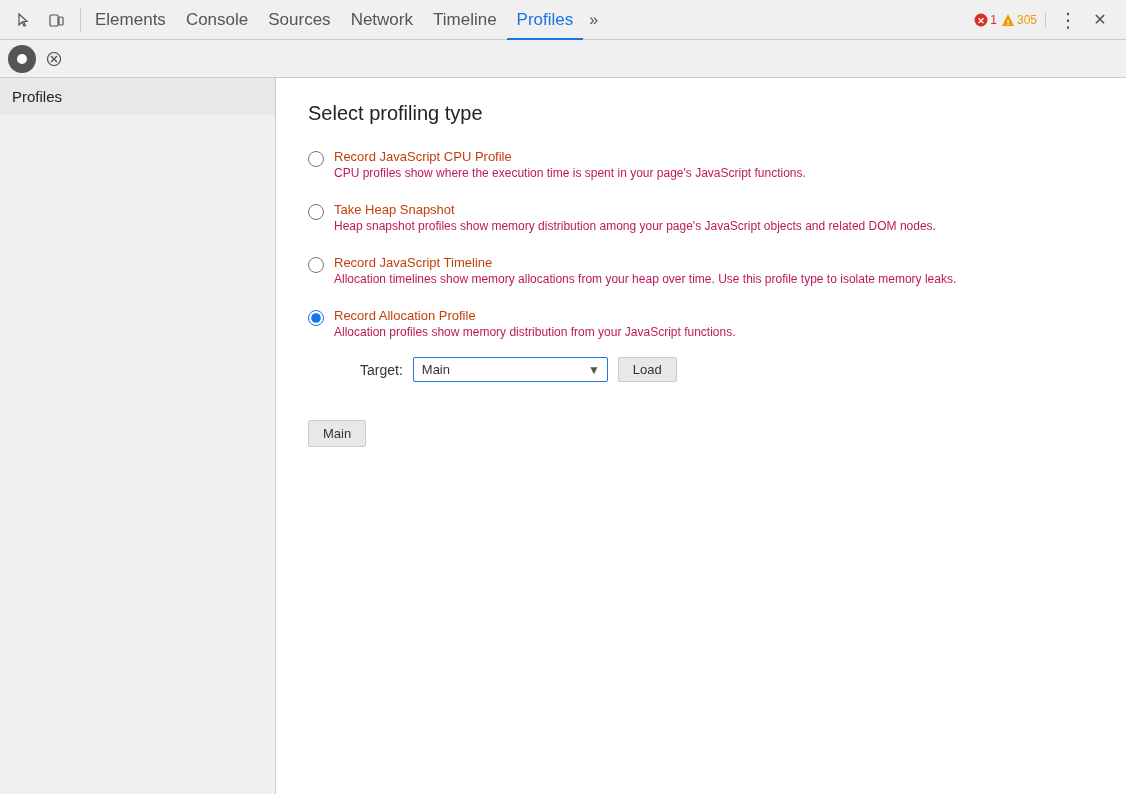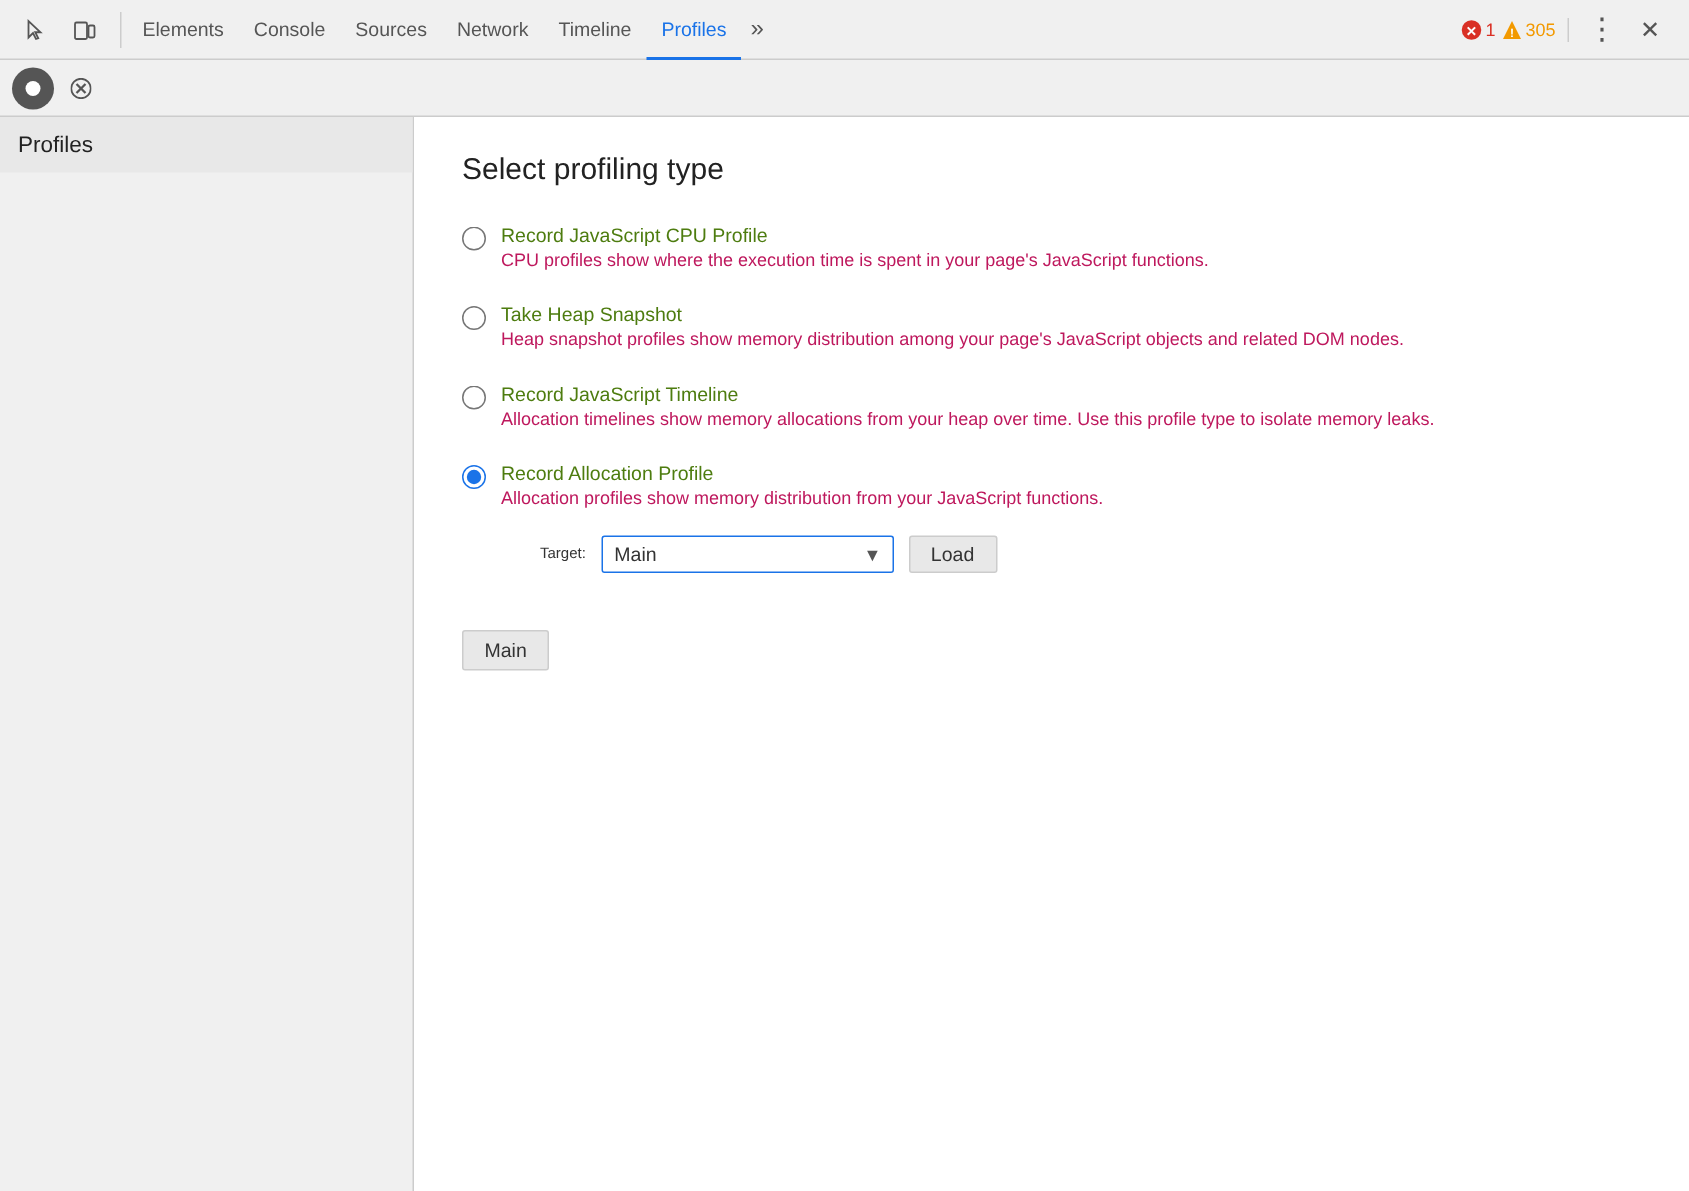--- a/index.html
+++ b/index.html
@@ -37,21 +37,21 @@
       align-items: center;
       flex: 1;
       height: 100%;
     }
     .tab {
       padding: 0 10px;
       height: 100%;
       display: flex;
       align-items: center;
       cursor: pointer;
-      font-size: 13px;
+      font-size: 17px;
       color: #555;
       border-bottom: 2px solid transparent;
       white-space: nowrap;
       position: relative;
       top: 1px;
     }
     .tab.active {
       color: #1a73e8;
       border-bottom: 2px solid #1a73e8;
     }
@@ -154,38 +154,38 @@
     }
     .radio-wrap input[type="radio"] {
       width: 16px; height: 16px;
       cursor: pointer;
       accent-color: #1a73e8;
     }
     .option-content {}
     .option-title {
       font-size: 13px;
       font-weight: 500;
-      color: #4d7c0f;
+      color: #c2410c;
       margin-bottom: 4px;
     }
     .option-desc {
       font-size: 12px;
       color: #be185d;
       line-height: 1.5;
       max-width: 700px;
     }
     .target-row {
       display: flex;
       align-items: center;
       gap: 10px;
       margin-top: 16px;
       margin-left: 26px;
     }
     .target-label {
-      font-size: 10px;
+      font-size: 14px;
       color: #333;
     }
     .target-select {
       border: 1px solid #1a73e8;
       border-radius: 2px;
       padding: 4px 28px 4px 8px;
       font-size: 13px;
       color: #333;
       background: white;
       cursor: pointer;

